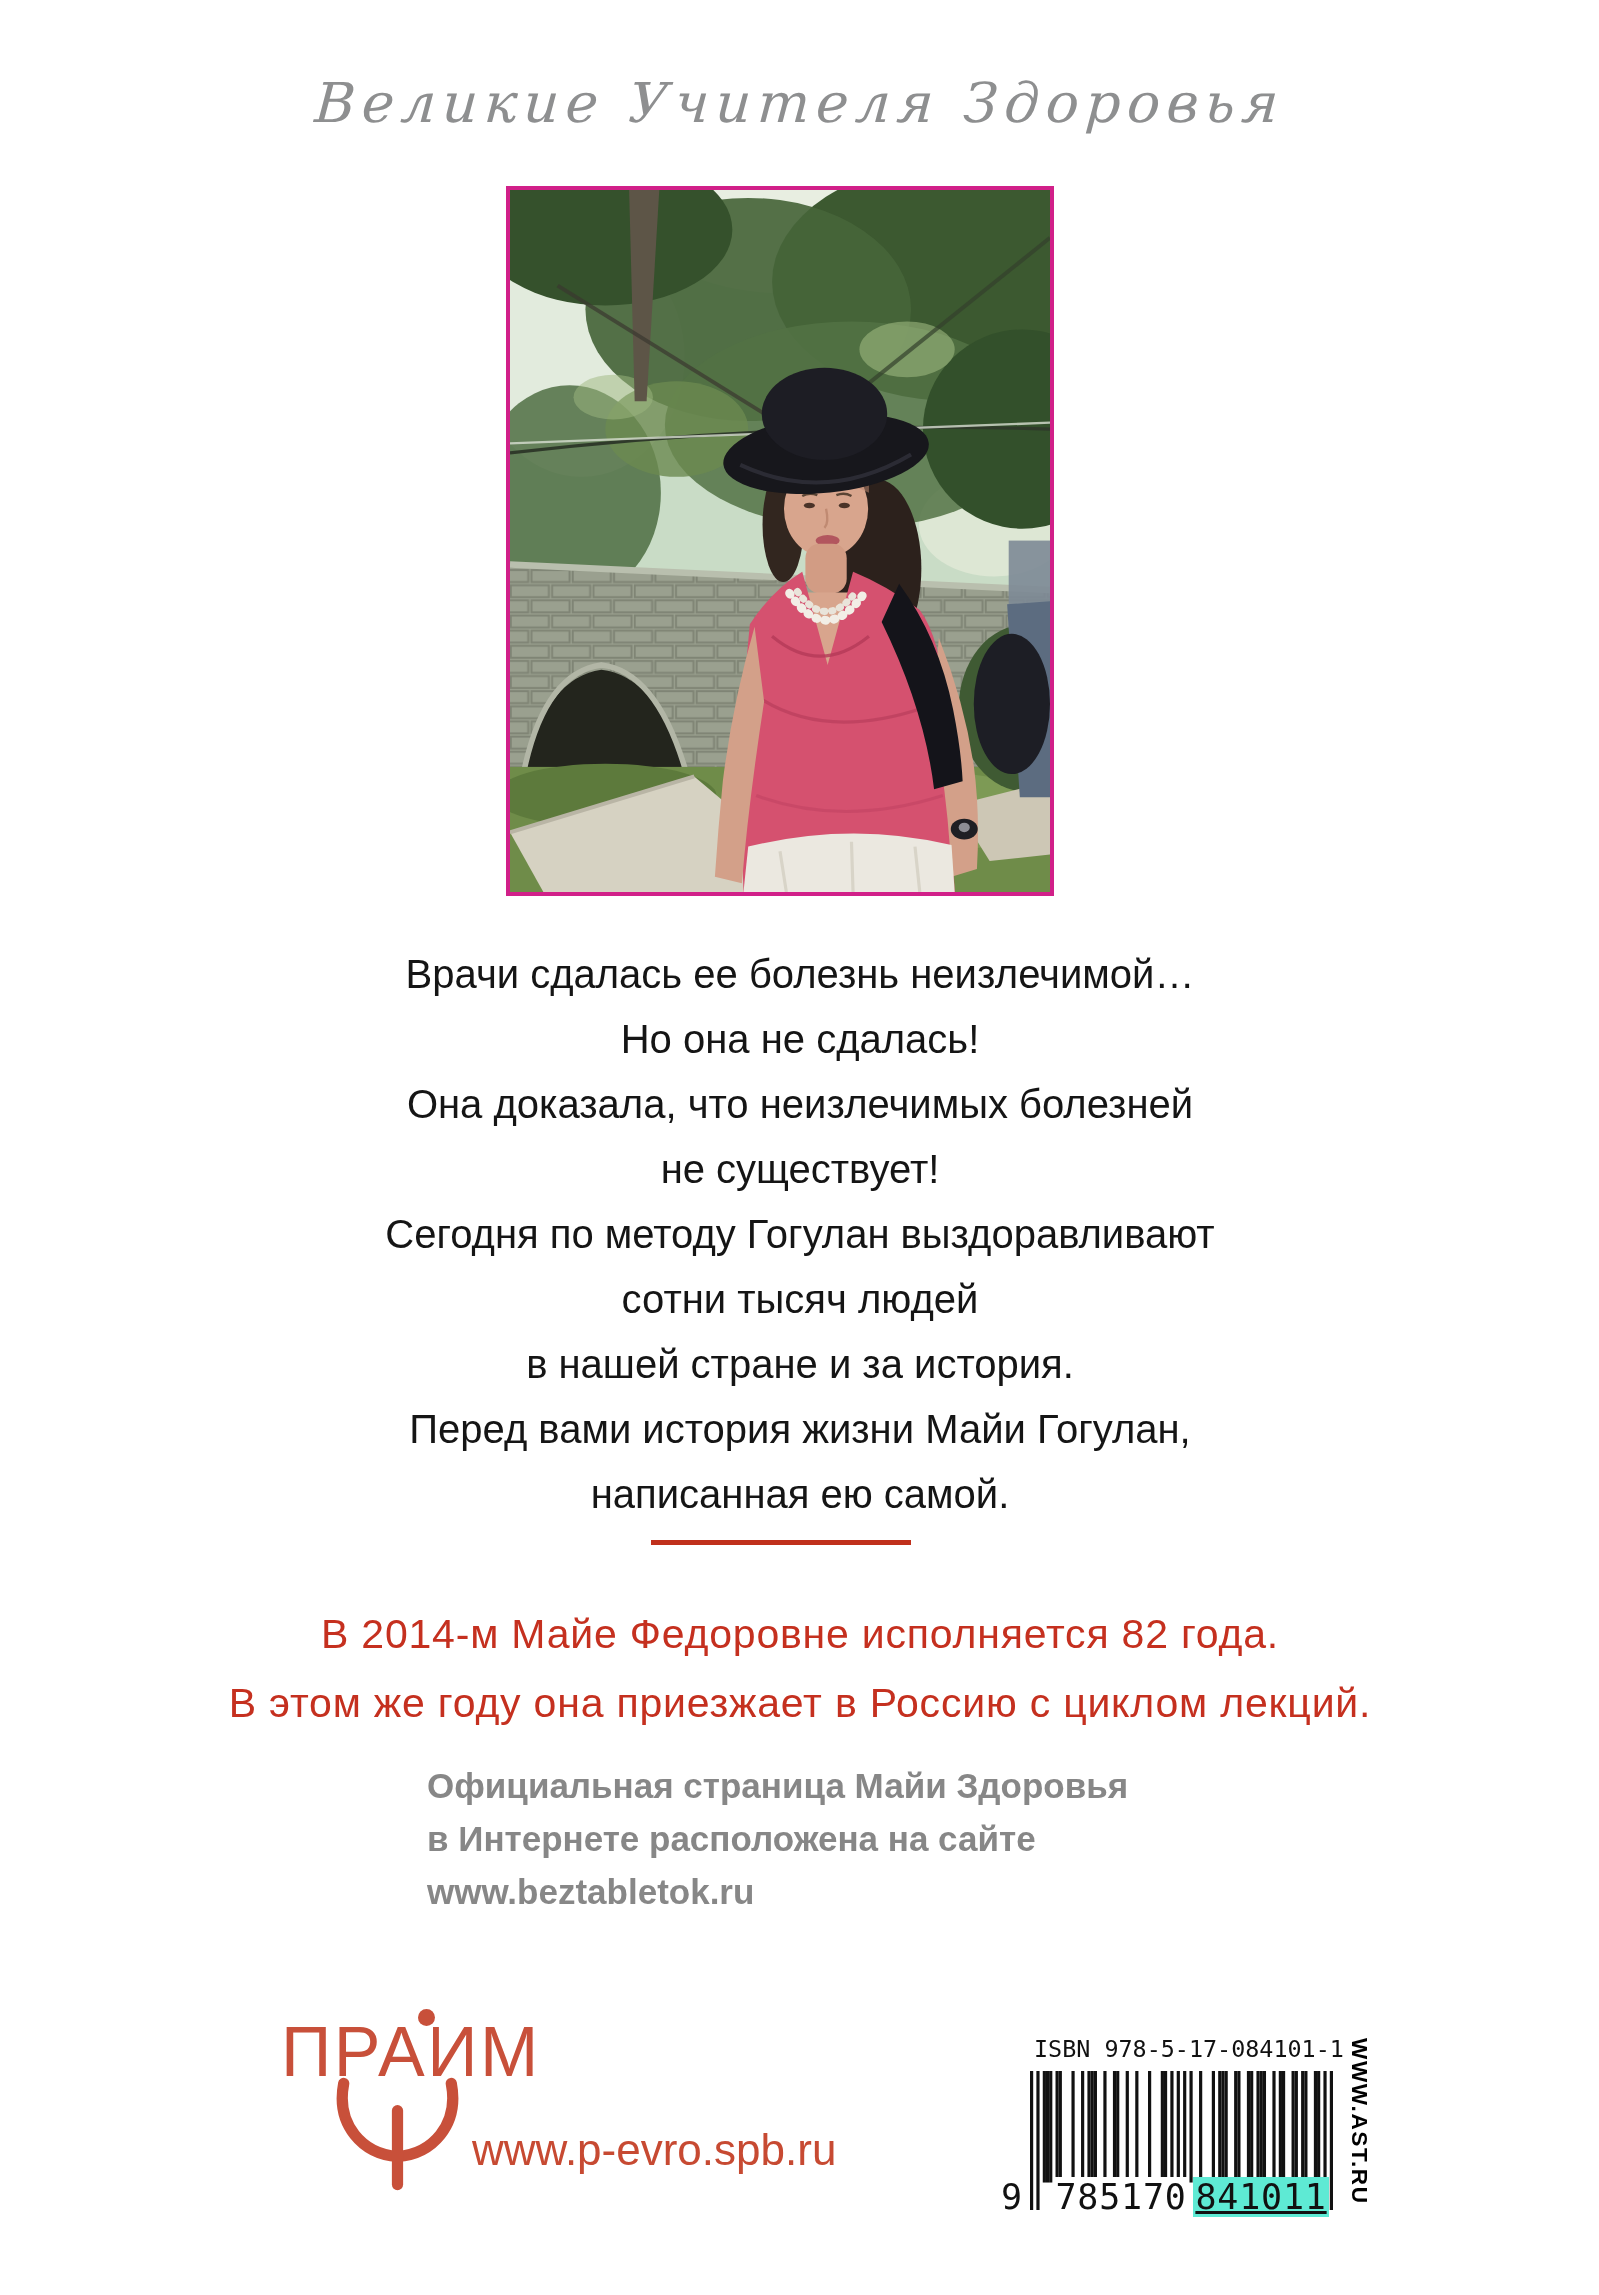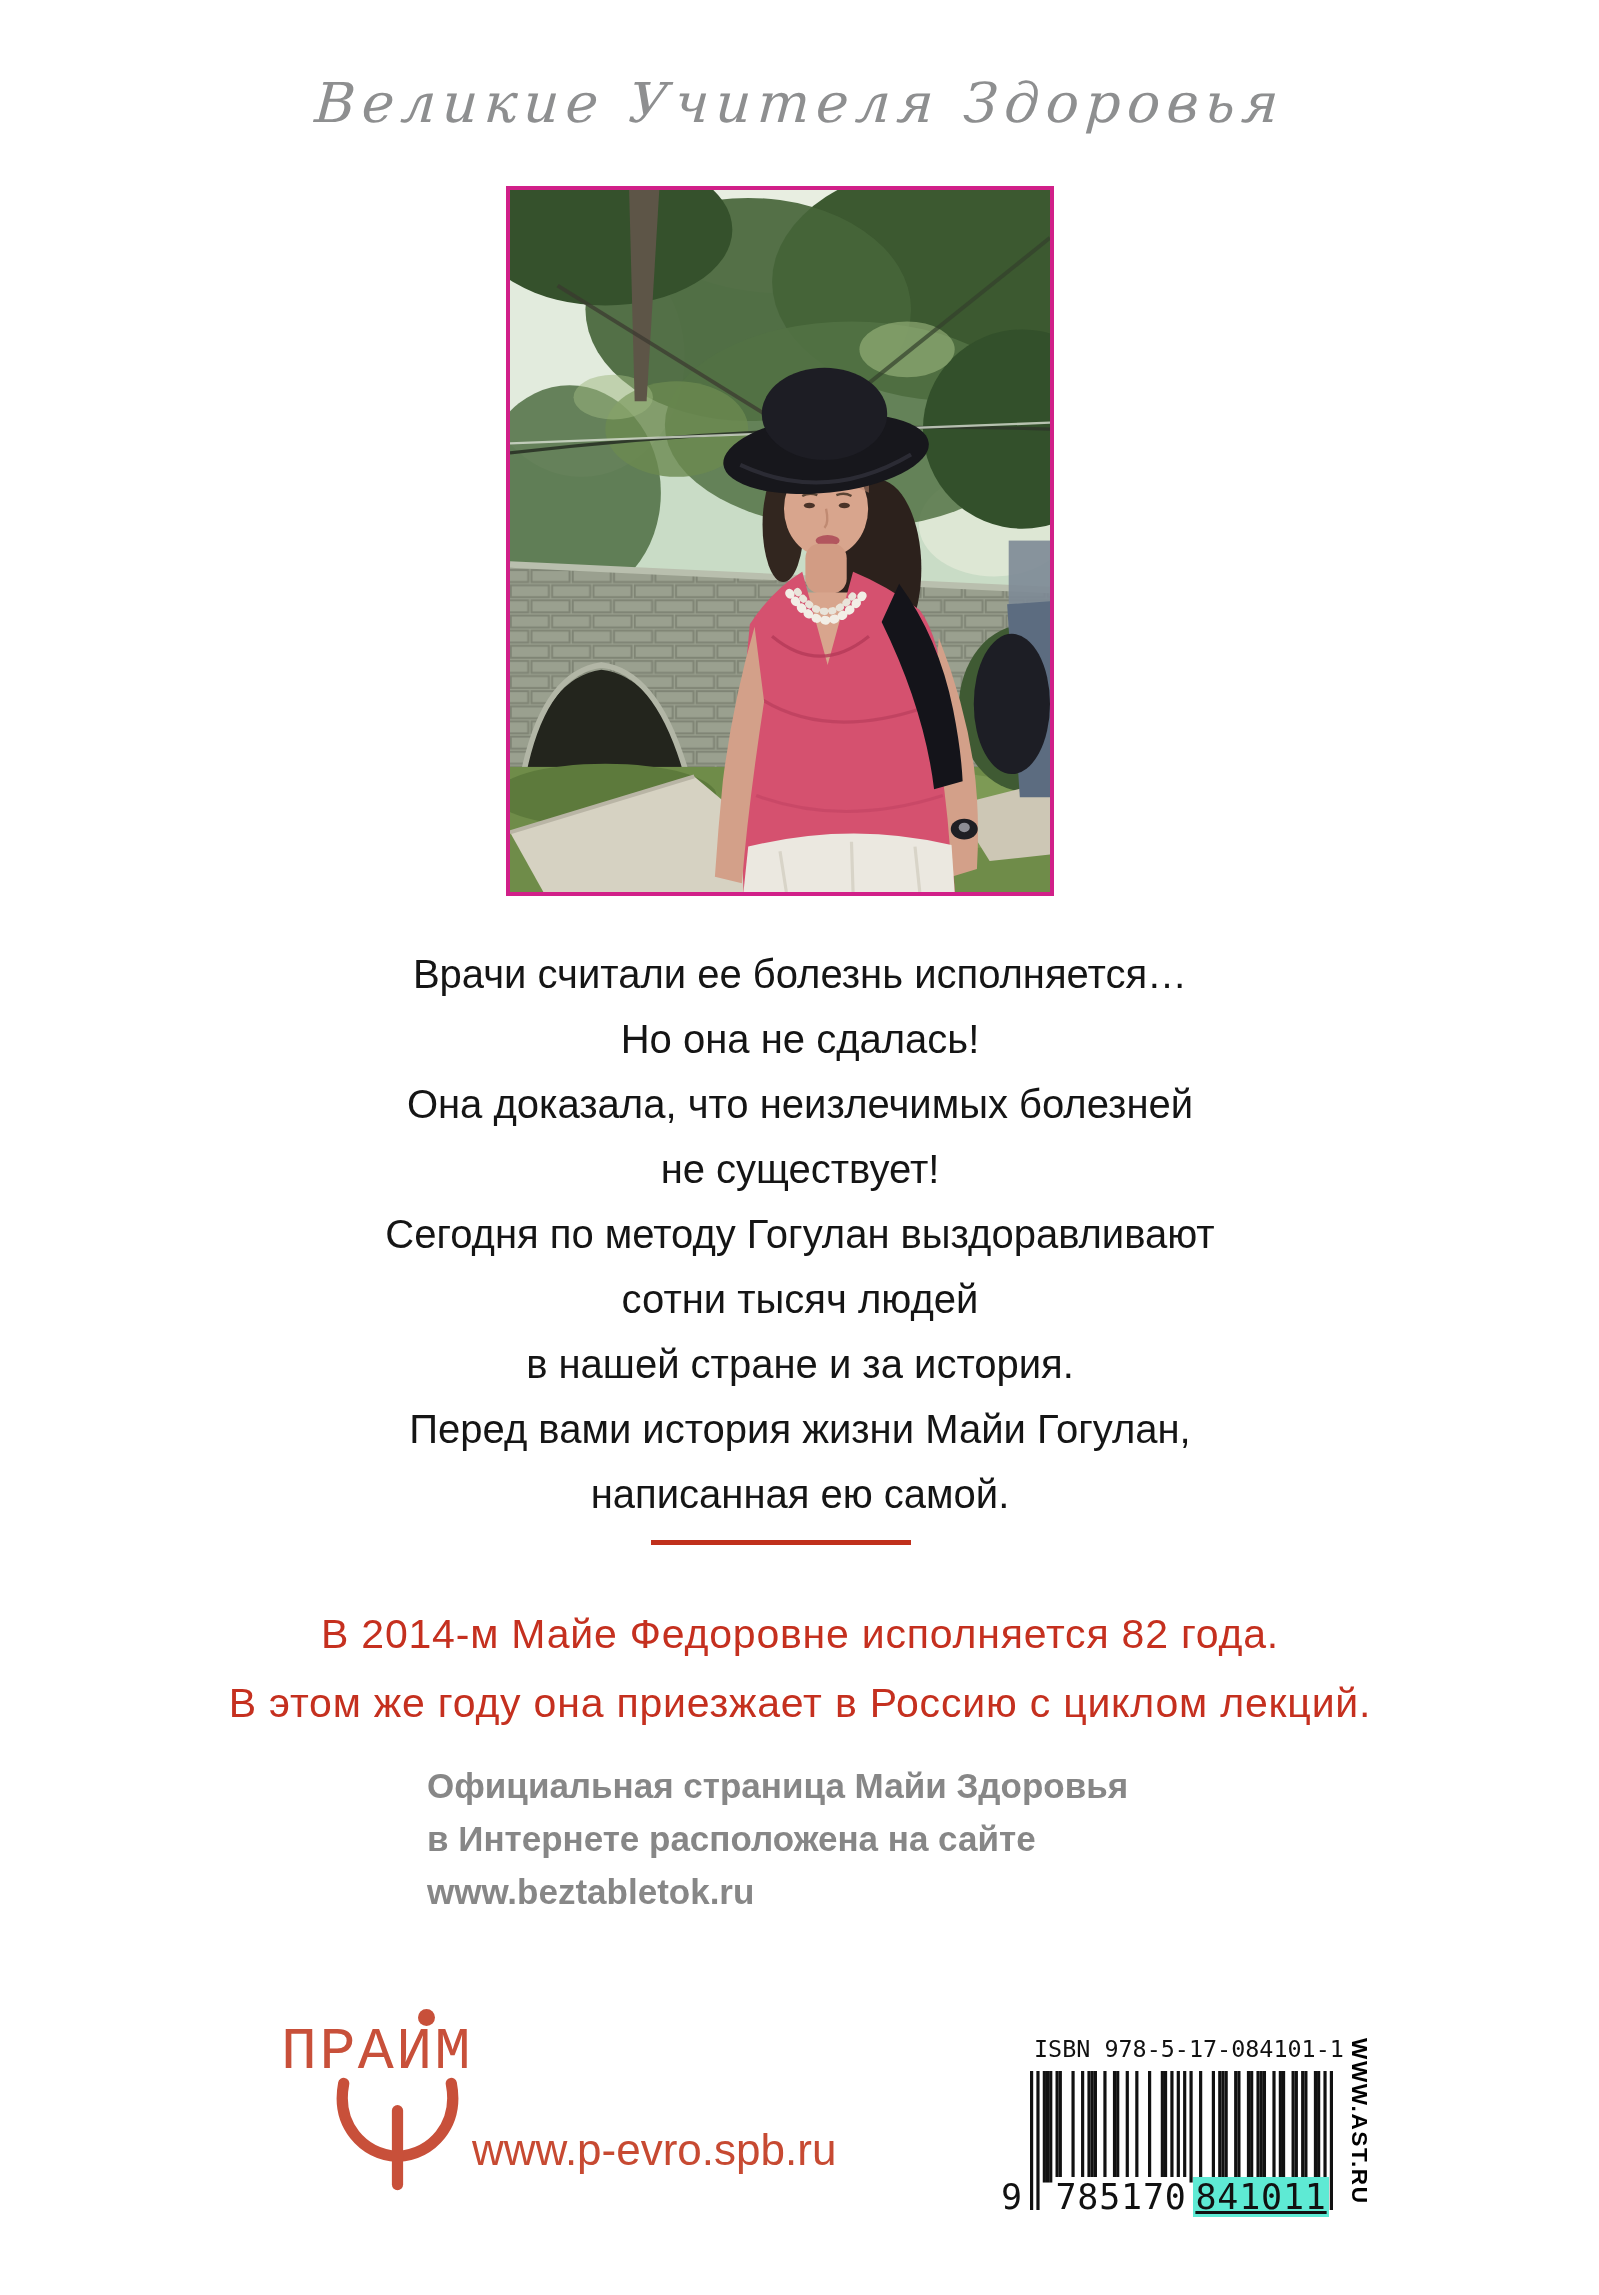--- a/index.html
+++ b/index.html
@@ -34,21 +34,21 @@
     font-size:41px;line-height:69px;color:#c5301f;letter-spacing:0.8px;
   }
   
   .website-note{
     position:absolute;left:427px;top:1759px;
     font-size:35px;line-height:53px;font-weight:bold;color:#878787;
   }
   
   .publisher-name{
     position:absolute;left:281px;top:2019px;
-    font-family:Liberation Mono, monospace;font-size:60px;line-height:66px;
+    font-family:Liberation Sans, sans-serif;font-size:70px;line-height:66px;
     color:#c8503a;letter-spacing:2.4px;
   }
   .publisher-dot{
     position:absolute;left:418px;top:2009px;width:17px;height:17px;border-radius:50%;
     background:#c8503a;
   }
   .publisher-mark{position:absolute;left:329px;top:2077px;width:137px;height:114px;}
   .publisher-url{
     position:absolute;left:472px;top:2125px;
     font-size:44px;font-weight:normal;color:#c74a32;letter-spacing:0px;
@@ -164,21 +164,21 @@
       <path d="M 340 830 L 348 881 M 430 818 L 432 881 M 510 824 L 516 881" stroke="#d8d4c8" stroke-width="4" fill="none"></path>
 
       <path d="M 490 494 Q 540 562 558 652 Q 568 702 570 742 L 534 752 Q 522 652 468 542 Z" fill="#14141a"></path>
 
       <ellipse cx="572" cy="802" rx="17" ry="13" fill="#1f1f24"></ellipse>
       <ellipse cx="572" cy="800" rx="7" ry="6" fill="#8d8d94"></ellipse>
     </svg>
   </div>
 
   <div class="blurb">
-    <div>Врачи считали ее болезнь исполняется…</div>
+    <div>Врачи сдалась ее болезнь неизлечимой…</div>
     <div>Но она не сдалась!</div>
     <div>Она доказала, что неизлечимых болезней</div>
     <div>не существует!</div>
     <div>Сегодня по методу Гогулан выздоравливают</div>
     <div>сотни тысяч людей</div>
     <div>в нашей стране и за история.</div>
     <div>Перед вами история жизни Майи Гогулан,</div>
     <div>написанная ею самой.</div>
   </div>
 

